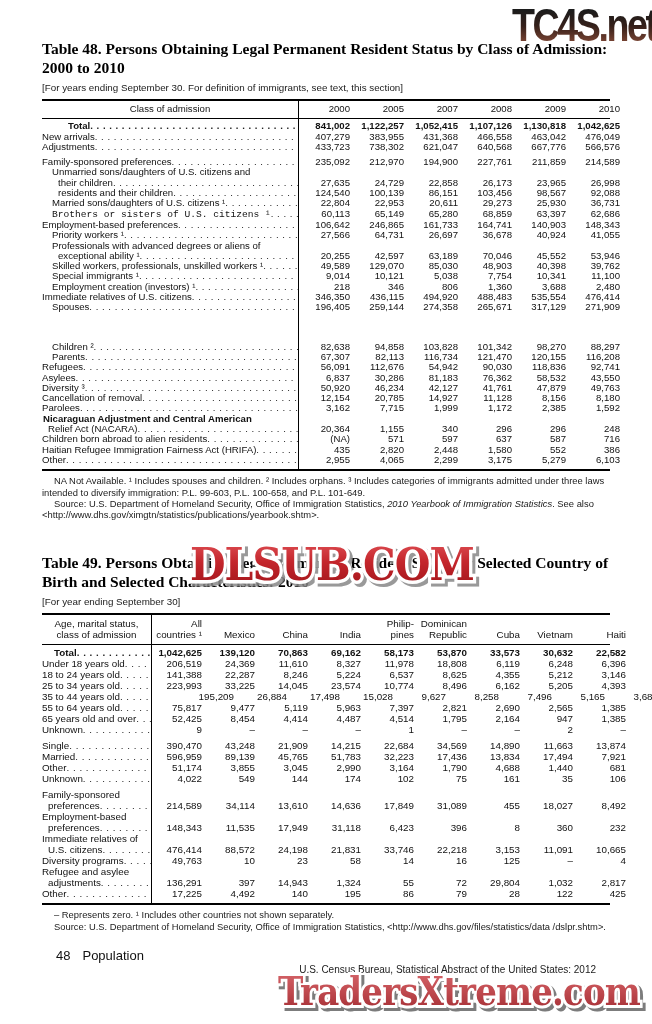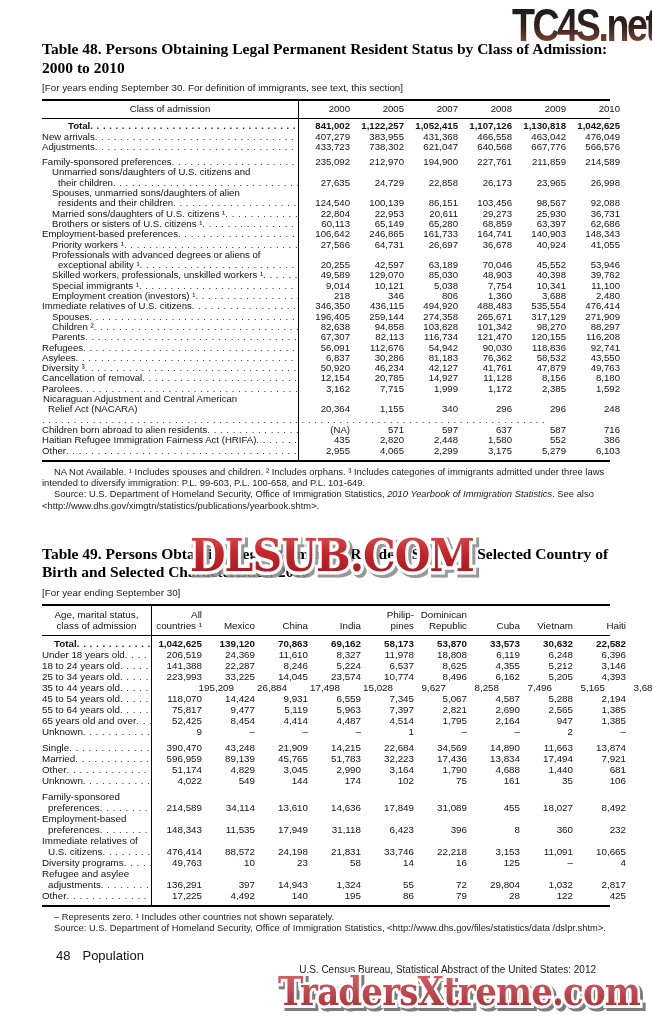--- a/index.html
+++ b/index.html
@@ -146,21 +146,20 @@
                 </div>
                 <span class="cell" style="width: 52px;">27,635</span>
                 <span class="cell" style="width: 52px;">24,729</span>
                 <span class="cell" style="width: 52px;">22,858</span>
                 <span class="cell" style="width: 52px;">26,173</span>
                 <span class="cell" style="width: 52px;">23,965</span>
                 <span class="cell" style="width: 52px;">26,998</span>
               </div>
             </div>
             <div class="trow">
-              <div class="l1" style="padding-left: 10px;">Spouses, unmarried sons/daughters of alien</div>
               <div class="ln">
                 <div class="stubc" style="width: 256px;">
                   <span class="lab" style="padding-left: 16px;">residents and their children</span>
                   <span class="dots"></span>
                 </div>
                 <span class="cell" style="width: 52px;">124,540</span>
                 <span class="cell" style="width: 52px;">100,139</span>
                 <span class="cell" style="width: 52px;">86,151</span>
                 <span class="cell" style="width: 52px;">103,456</span>
                 <span class="cell" style="width: 52px;">98,567</span>
@@ -177,21 +176,21 @@
                 <span class="cell" style="width: 52px;">22,953</span>
                 <span class="cell" style="width: 52px;">20,611</span>
                 <span class="cell" style="width: 52px;">29,273</span>
                 <span class="cell" style="width: 52px;">25,930</span>
                 <span class="cell" style="width: 52px;">36,731</span>
               </div>
             </div>
             <div class="trow">
               <div class="ln">
                 <div class="stubc" style="width: 256px;">
-                  <span class="lab" style="padding-left: 10px;">Brothers or sisters of U.S. citizens ¹</span>
+                  <span class="lab" style="padding-left: 10px; font-family: Liberation Mono, monospace;">Brothers or sisters of U.S. citizens ¹</span>
                   <span class="dots"></span>
                 </div>
                 <span class="cell" style="width: 52px;">60,113</span>
                 <span class="cell" style="width: 52px;">65,149</span>
                 <span class="cell" style="width: 52px;">65,280</span>
                 <span class="cell" style="width: 52px;">68,859</span>
                 <span class="cell" style="width: 52px;">63,397</span>
                 <span class="cell" style="width: 52px;">62,686</span>
               </div>
             </div>
@@ -304,21 +303,21 @@
                 <span class="cell" style="width: 52px;">259,144</span>
                 <span class="cell" style="width: 52px;">274,358</span>
                 <span class="cell" style="width: 52px;">265,671</span>
                 <span class="cell" style="width: 52px;">317,129</span>
                 <span class="cell" style="width: 52px;">271,909</span>
               </div>
             </div>
             <div class="trow">
               <div class="ln">
                 <div class="stubc" style="width: 256px;">
-                  <span class="lab" style="padding-left: 10px;">Children ²</span>
+                  <span class="lab" style="padding-left: 10px; margin-top: 29px;">Children ²</span>
                   <span class="dots"></span>
                 </div>
                 <span class="cell" style="width: 52px;">82,638</span>
                 <span class="cell" style="width: 52px;">94,858</span>
                 <span class="cell" style="width: 52px;">103,828</span>
                 <span class="cell" style="width: 52px;">101,342</span>
                 <span class="cell" style="width: 52px;">98,270</span>
                 <span class="cell" style="width: 52px;">88,297</span>
               </div>
             </div>
@@ -400,23 +399,23 @@
                 </div>
                 <span class="cell" style="width: 52px;">3,162</span>
                 <span class="cell" style="width: 52px;">7,715</span>
                 <span class="cell" style="width: 52px;">1,999</span>
                 <span class="cell" style="width: 52px;">1,172</span>
                 <span class="cell" style="width: 52px;">2,385</span>
                 <span class="cell" style="width: 52px;">1,592</span>
               </div>
             </div>
             <div class="trow">
-              <div class="l1" style="padding-left: 1px;">Nicaraguan Adjustment and Central American</div>
-              <div class="ln">
-                <div class="stubc" style="width: 256px; flex-direction: column;">
+              <div class="l1" style="padding-left: 1px; font-weight: bold;">Nicaraguan Adjustment and Central American</div>
+              <div class="ln">
+                <div class="stubc" style="width: 256px;">
                   <span class="lab" style="padding-left: 6px;">Relief Act (NACARA)</span>
                   <span class="dots"></span>
                 </div>
                 <span class="cell" style="width: 52px;">20,364</span>
                 <span class="cell" style="width: 52px;">1,155</span>
                 <span class="cell" style="width: 52px;">340</span>
                 <span class="cell" style="width: 52px;">296</span>
                 <span class="cell" style="width: 52px;">296</span>
                 <span class="cell" style="width: 52px;">248</span>
               </div>
@@ -612,37 +611,20 @@
                 <span class="cell" style="width: 51px;">9,627</span>
                 <span class="cell" style="width: 51px;">8,258</span>
                 <span class="cell" style="width: 51px;">7,496</span>
                 <span class="cell" style="width: 51px;">5,165</span>
                 <span class="cell" style="width: 51px;">3,683</span>
               </div>
             </div>
             <div class="trow">
               <div class="ln">
                 <div class="stubc" style="width: 109px;">
-                  <span class="lab" style="padding-left: 0px;">45 to 54 years old</span>
-                  <span class="dots"></span>
-                </div>
-                <span class="cell" style="width: 51px;">118,070</span>
-                <span class="cell" style="width: 51px;">14,424</span>
-                <span class="cell" style="width: 51px;">9,931</span>
-                <span class="cell" style="width: 51px;">6,559</span>
-                <span class="cell" style="width: 51px;">7,345</span>
-                <span class="cell" style="width: 51px;">5,067</span>
-                <span class="cell" style="width: 51px;">4,587</span>
-                <span class="cell" style="width: 51px;">5,288</span>
-                <span class="cell" style="width: 51px;">2,194</span>
-              </div>
-            </div>
-            <div class="trow">
-              <div class="ln">
-                <div class="stubc" style="width: 109px;">
                   <span class="lab" style="padding-left: 0px;">55 to 64 years old</span>
                   <span class="dots"></span>
                 </div>
                 <span class="cell" style="width: 51px;">75,817</span>
                 <span class="cell" style="width: 51px;">9,477</span>
                 <span class="cell" style="width: 51px;">5,119</span>
                 <span class="cell" style="width: 51px;">5,963</span>
                 <span class="cell" style="width: 51px;">7,397</span>
                 <span class="cell" style="width: 51px;">2,821</span>
                 <span class="cell" style="width: 51px;">2,690</span>
@@ -718,21 +700,21 @@
                 <span class="cell" style="width: 51px;">7,921</span>
               </div>
             </div>
             <div class="trow">
               <div class="ln">
                 <div class="stubc" style="width: 109px;">
                   <span class="lab" style="padding-left: 0px;">Other</span>
                   <span class="dots"></span>
                 </div>
                 <span class="cell" style="width: 51px;">51,174</span>
-                <span class="cell" style="width: 51px;">4,829</span>
+                <span class="cell" style="width: 51px;">3,855</span>
                 <span class="cell" style="width: 51px;">3,045</span>
                 <span class="cell" style="width: 51px;">2,990</span>
                 <span class="cell" style="width: 51px;">3,164</span>
                 <span class="cell" style="width: 51px;">1,790</span>
                 <span class="cell" style="width: 51px;">4,688</span>
                 <span class="cell" style="width: 51px;">1,440</span>
                 <span class="cell" style="width: 51px;">681</span>
               </div>
             </div>
             <div class="trow">

